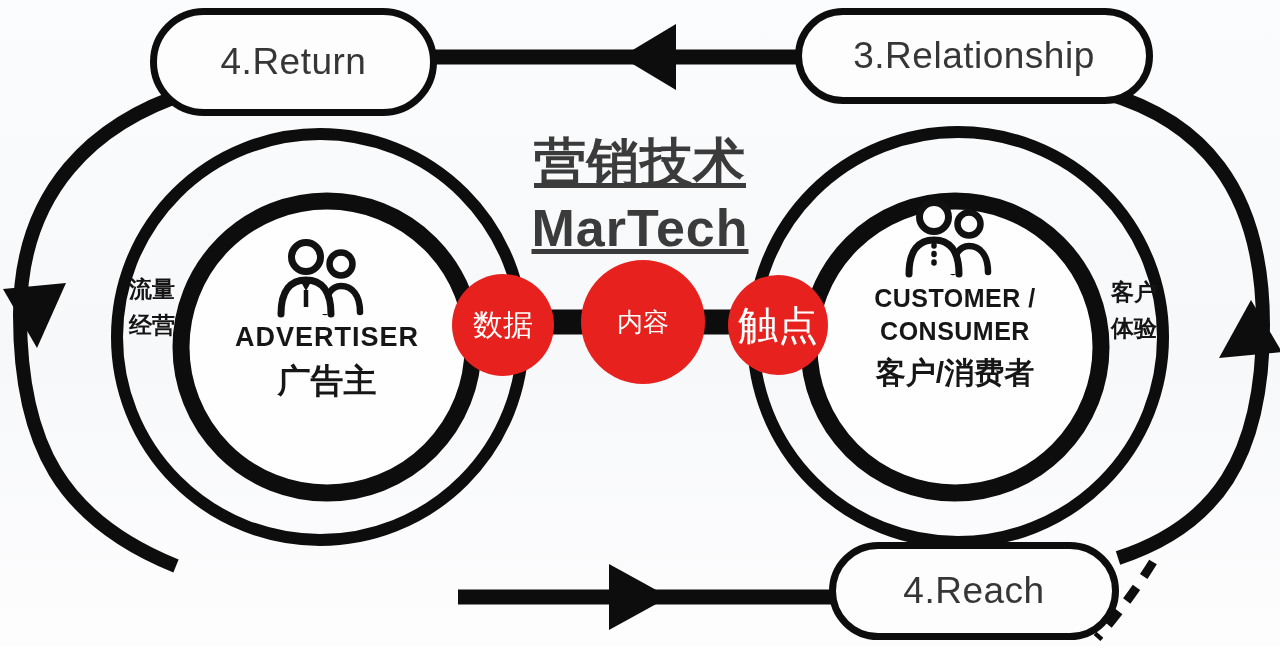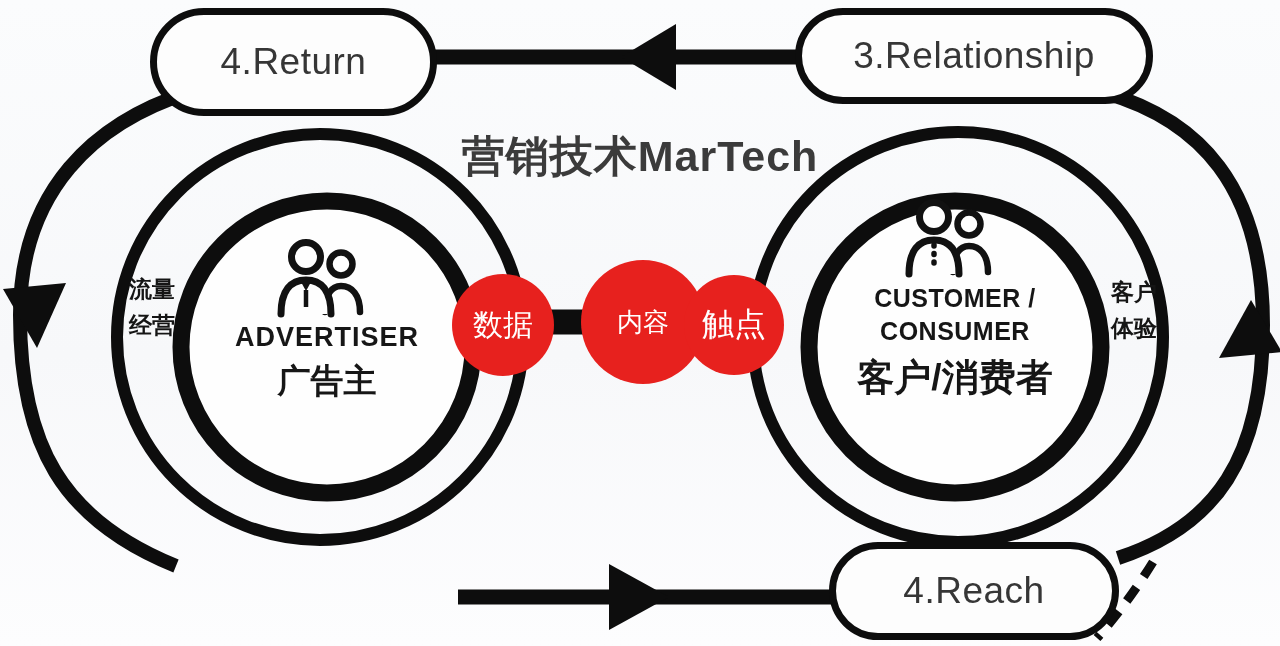--- a/index.html
+++ b/index.html
@@ -16,52 +16,53 @@
     display:flex; align-items:center; justify-content:center;
     font-size:37px; font-weight:500; color:#363636; letter-spacing:.5px;
   }
   #pill-return       { left:150px; top:8px;   width:287px; height:108px; }
   #pill-relationship { left:795px; top:8px;   width:358px; height:96px; }
   #pill-recognize    { left:130px; top:543px; width:332px; height:97px; }
   #pill-reach        { left:829px; top:542px; width:290px; height:98px; }
 
   .title {
     position:absolute; left:430px; top:128px; width:420px;
-    text-align:center; font-size:43px; font-weight:600; color:#3b3b3b;
+    text-align:center; font-size:52px; font-weight:600; color:#3b3b3b;
     letter-spacing:1px;
+    text-decoration:underline;
   }
 
   .side-label {
     position:absolute; width:80px; text-align:center;
     white-space:pre-line; font-weight:700; font-size:23px; line-height:1.55;
     color:#151515;
   }
   #side-left  { left:112px;  top:272px; }
   #side-right { left:1094px; top:275px; }
 
   .entity {
     position:absolute; width:280px;
     display:flex; flex-direction:column; align-items:center;
     text-align:center; color:#161616;
   }
   #entity-left  { left:187px; top:238px; }
   #entity-right { left:815px; top:198px; }
   .entity .en { font-weight:700; font-size:27px; letter-spacing:1px; margin-top:4px; }
   #entity-right .en { font-size:25px; white-space:pre-line; line-height:1.3; letter-spacing:.5px; }
   .entity .zh { font-weight:700; font-size:33px; margin-top:6px; }
-  #entity-right .zh { font-size:37px; }
+  #entity-right .zh { font-size:30px; }
   .people { display:block; }
 
   .red-node {
     position:absolute; border-radius:50%; background:#e7211e; color:#ffffff;
     display:flex; align-items:center; justify-content:center; font-weight:400;
   }
   #node-data    { left:452px; top:274px; width:102px; height:102px; font-size:30px; }
   #node-content { left:581px; top:260px; width:124px; height:124px; font-size:26px; }
-  #node-touch   { left:684px; top:275px; width:100px; height:100px; font-size:32px; }
+  #node-touch   { left:728px; top:275px; width:100px; height:100px; font-size:40px; }
 </style>
 </head>
 <body>
 
 <div class="stage">
 
   <svg class="art" width="1280" height="646" viewBox="0 0 1280 646">
     <g stroke="#0d0d0d" fill="#0d0d0d">
 
       <circle cx="320" cy="337" r="203" fill="none" stroke-width="12"></circle>

